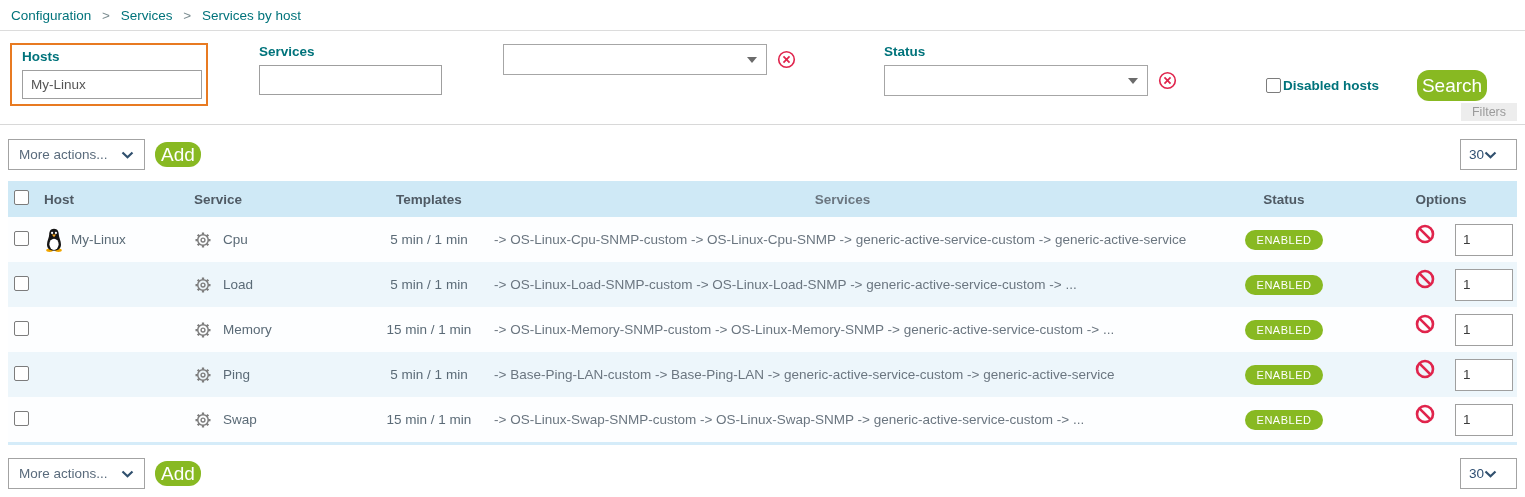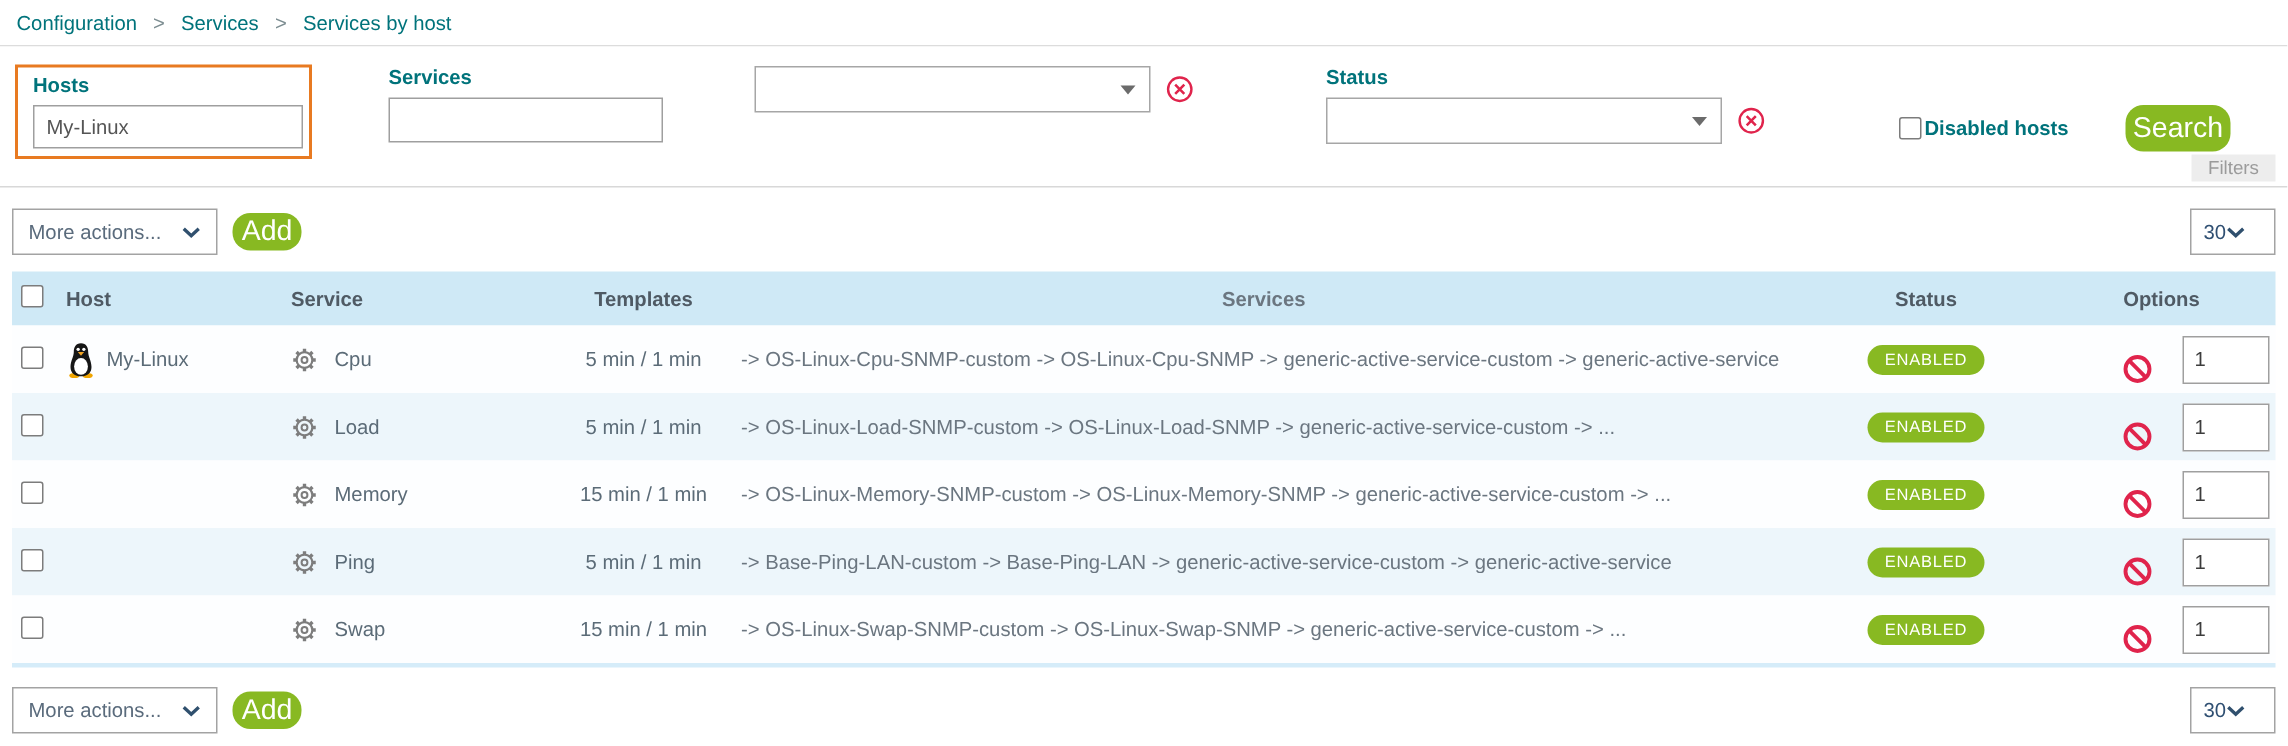--- a/index.html
+++ b/index.html
@@ -77,21 +77,21 @@
   }
   .trow { display:flex; align-items:center; height:45px; font-size:13.5px; }
   .trow.odd  { background:#fdfeff; }
   .trow.even { background:#edf6fb; }
   .col-check { width:36px; padding-left:6px; flex:none; }
   .col-host { width:150px; flex:none; display:flex; align-items:center; gap:7px; }
   .col-service { width:170px; flex:none; display:flex; align-items:center; gap:11px; }
   .col-sched { width:130px; flex:none; text-align:center; }
   .col-template { flex:1; color:#6b7680; padding-right:8px; white-space:nowrap; overflow:hidden; }
   .col-status { width:170px; flex:none; display:flex; justify-content:center; }
-  .col-options { width:148px; flex:none; display:flex; align-items:flex-end; justify-content:flex-end; gap:20px; padding-right:4px; }
+  .col-options { width:148px; flex:none; display:flex; align-items:flex-start; justify-content:flex-end; gap:20px; padding-right:4px; }
   .badge {
     background:#88b922; color:#fff; font-weight:normal; font-size:11px;
     letter-spacing:.5px; padding:4px 12px; border-radius:11px;
   }
   .num-input {
     width:58px; height:32px; border:1px solid #9f9f9f; background:#fff; padding:0 7px;
     font-family:"Liberation Sans", sans-serif; font-size:13.5px; color:#3c3c3c; outline:none;
   }
   .icon { display:inline-flex; flex:none; }
 </style>

